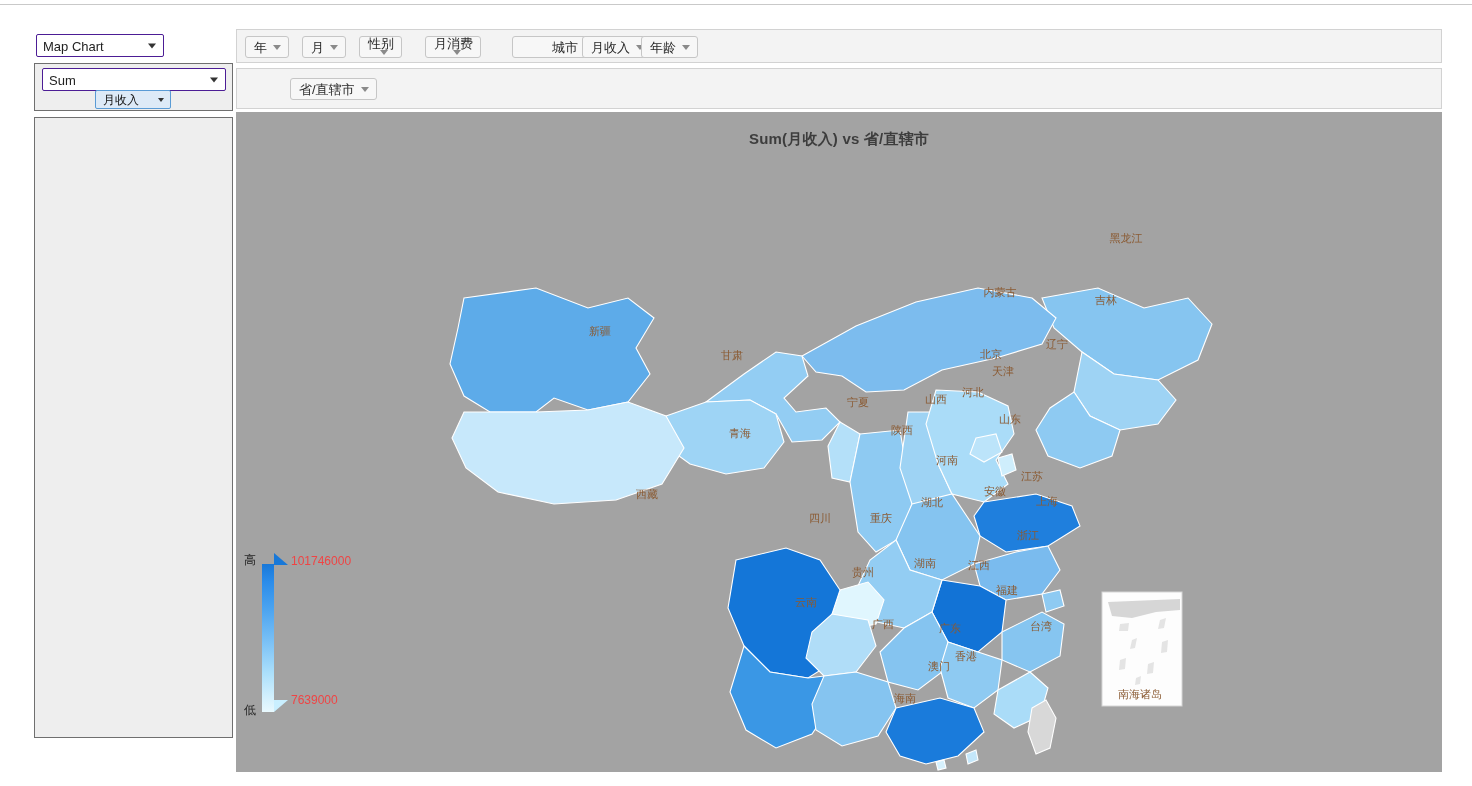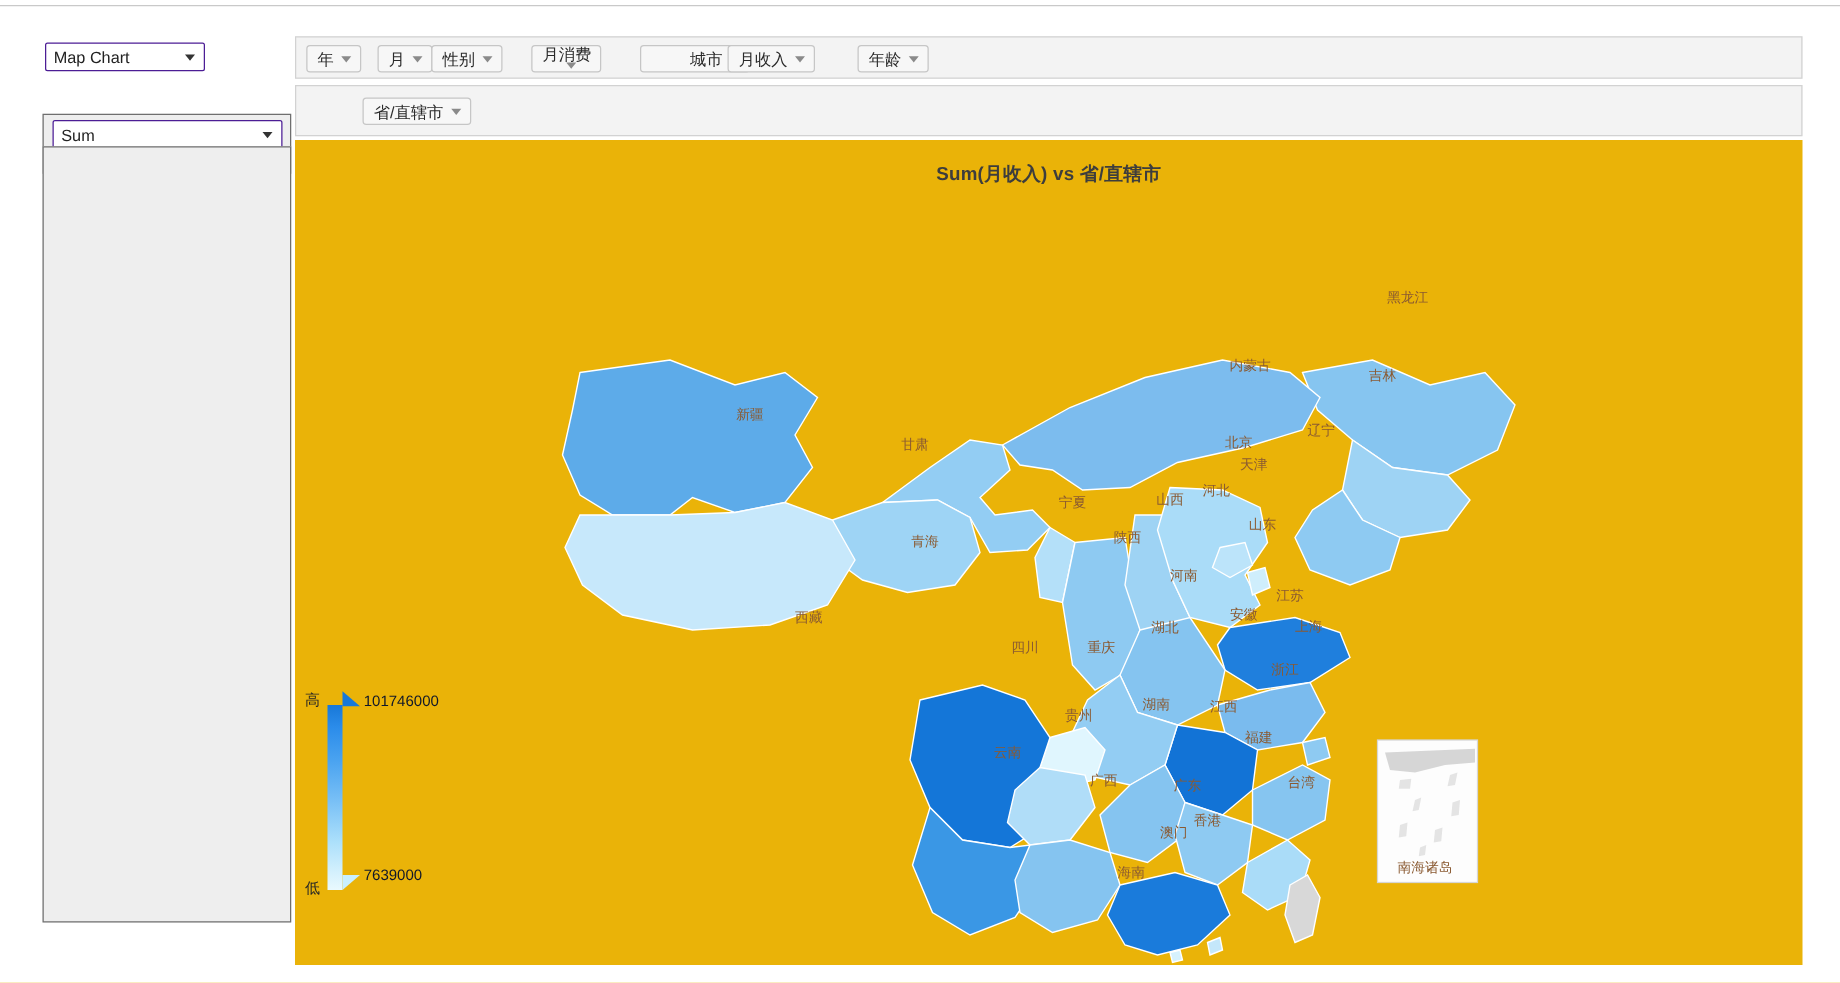--- a/index.html
+++ b/index.html
@@ -45,21 +45,20 @@
     border-top: 5px solid #333;
   }
   #chart-type-select { width: 128px; }
 
   .agg-panel {
     position: absolute; left: 34px; top: 63px;
     width: 199px; height: 48px;
     background: #eeeeee;
     border: 1px solid #6f6f6f;
     box-sizing: border-box;
-    margin-top: 28px;
   }
   #agg-func-select {
     position: absolute; left: 7px; top: 4px; width: 184px;
   }
   .pill-btn {
     position: absolute;
     background: #ddeaf7;
     border: 1px solid #5a9bd5;
     border-radius: 2px;
     height: 19px;
@@ -122,21 +121,21 @@
     width: 0; height: 0;
     border-left: 4px solid transparent;
     border-right: 4px solid transparent;
     border-top: 5px solid #8a8a8a;
   }
 
   
   #chart-area {
     position: absolute; left: 236px; top: 112px;
     width: 1206px; height: 660px;
-    background: #eab308;
+    background: #a3a3a3;
   }
   #chart-title {
     position: absolute; left: 0; top: 18px; width: 100%;
     text-align: center;
     font-size: 15px;
     font-weight: bold;
     color: #3d3d3d;
     letter-spacing: 0.2px;
   }
   #map-svg { position: absolute; left: 0; top: 0; }
@@ -173,21 +172,21 @@
     border-bottom: 12px solid #1878d8;
     border-right: 14px solid transparent;
   }
   #legend .tri-bot {
     left: 30px; top: 150px;
     border-top: 12px solid #c9efff;
     border-right: 14px solid transparent;
   }
   #legend .lg-max, #legend .lg-min {
     position: absolute; left: 47px;
-    font-size: 12px; color: #0f172a;
+    font-size: 12px; color: #ef4444;
     white-space: nowrap;
   }
   #legend .lg-max { top: 4px; }
   #legend .lg-min { top: 143px; }
 
   .prov-label {
     font-size: 11px;
     fill: #8a5a32;
     font-family: "Liberation Sans", "DejaVu Sans", sans-serif;
     text-anchor: middle;
@@ -227,37 +226,37 @@
 
   <div class="toolbar" id="toolbar-row1">
       <div class="chip" style="left: 8px;">
         <span class="chip-label">年</span>
         <span class="chip-arrow"></span>
       </div>
       <div class="chip" style="left: 65px;">
         <span class="chip-label">月</span>
         <span class="chip-arrow"></span>
       </div>
-      <div class="chip" style="left: 108px;">
+      <div class="chip" style="left: 122px; flex-direction: column;">
         <span class="chip-label">性别</span>
         <span class="chip-arrow"></span>
       </div>
       <div class="chip" style="left: 188px; flex-direction: column;">
         <span class="chip-label">月消费</span>
         <span class="chip-arrow"></span>
       </div>
       <div class="chip" style="left: 275px; padding-left: 39px;">
         <span class="chip-label">城市</span>
         <span class="chip-arrow"></span>
       </div>
       <div class="chip" style="left: 345px;">
         <span class="chip-label">月收入</span>
         <span class="chip-arrow"></span>
       </div>
-      <div class="chip" style="left: 449px;">
+      <div class="chip" style="left: 404px;">
         <span class="chip-label">年龄</span>
         <span class="chip-arrow"></span>
       </div>
     </div>
   <div class="toolbar" id="toolbar-row2">
       <div class="chip" style="left: 8px; margin-left: 45px;">
         <span class="chip-label">省/直辖市</span>
         <span class="chip-arrow"></span>
       </div>
     </div>

